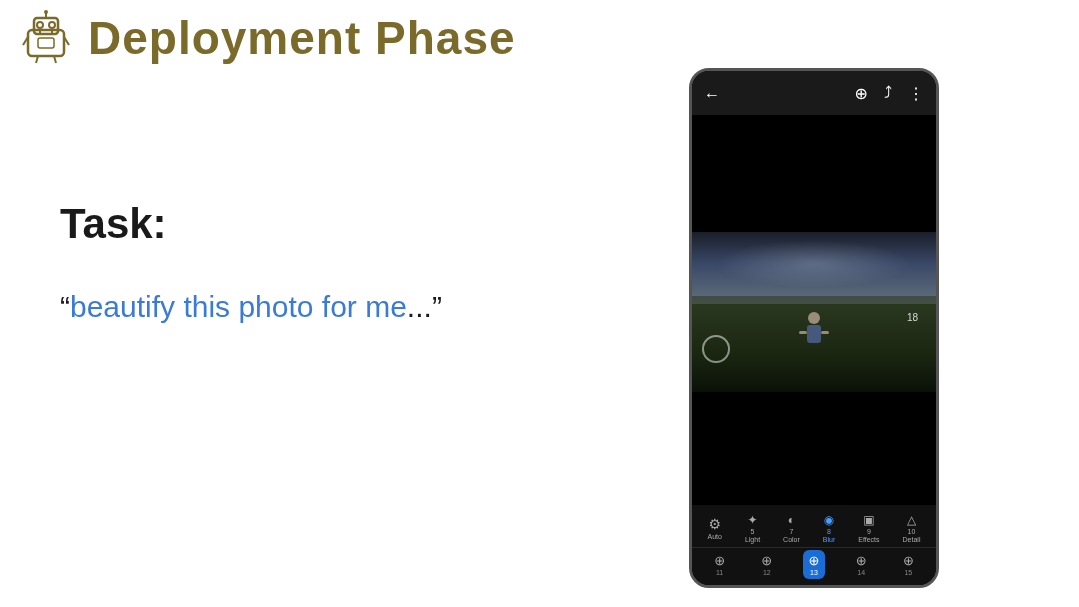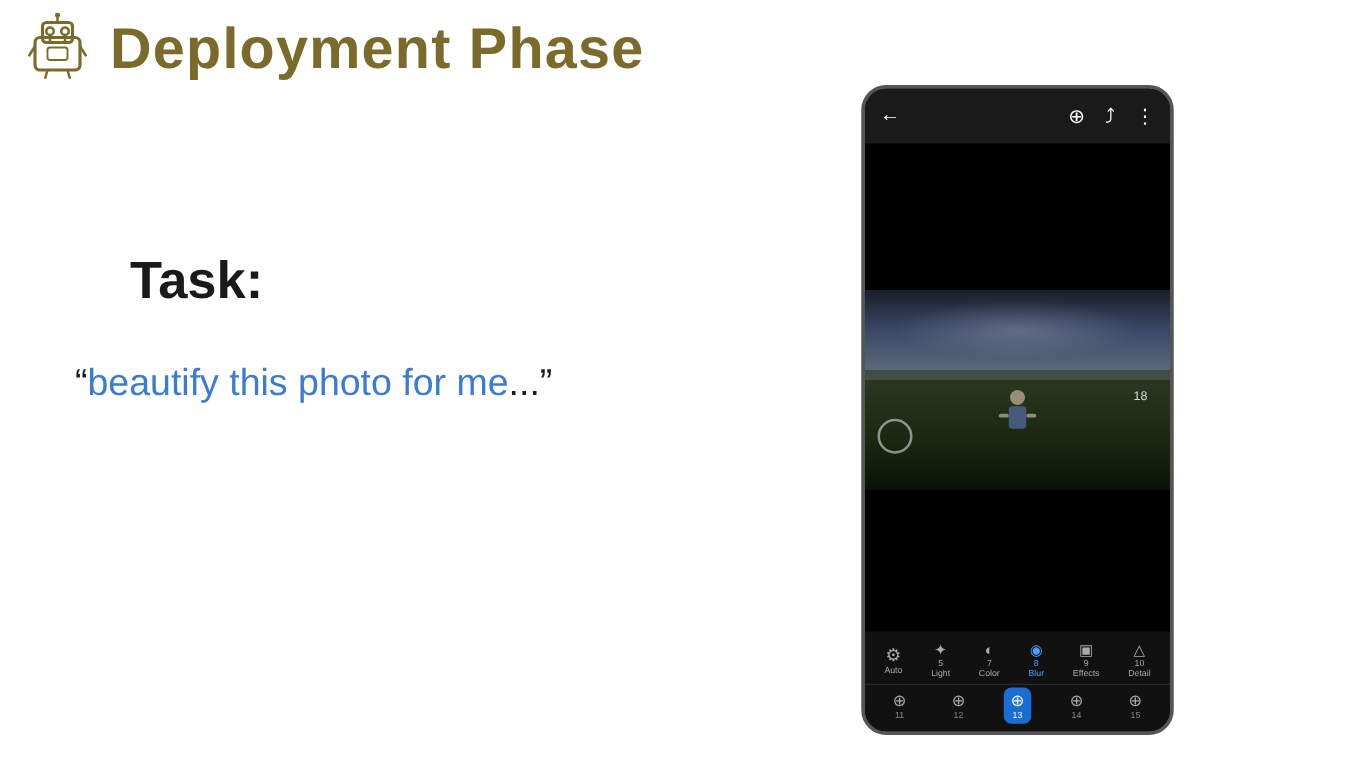--- a/index.html
+++ b/index.html
@@ -37,21 +37,20 @@
       position: absolute;
       top: 200px;
       left: 60px;
     }
 
     .task-label {
       font-size: 42px;
       font-weight: 900;
       color: #1a1a1a;
       margin-bottom: 8px;
-      margin-left: 44px;
     }
 
     .task-quote {
       font-size: 30px;
       font-weight: 400;
       color: #3a7bd5;
       margin-top: 42px;
     }
 
     .task-quote .quote-mark {

